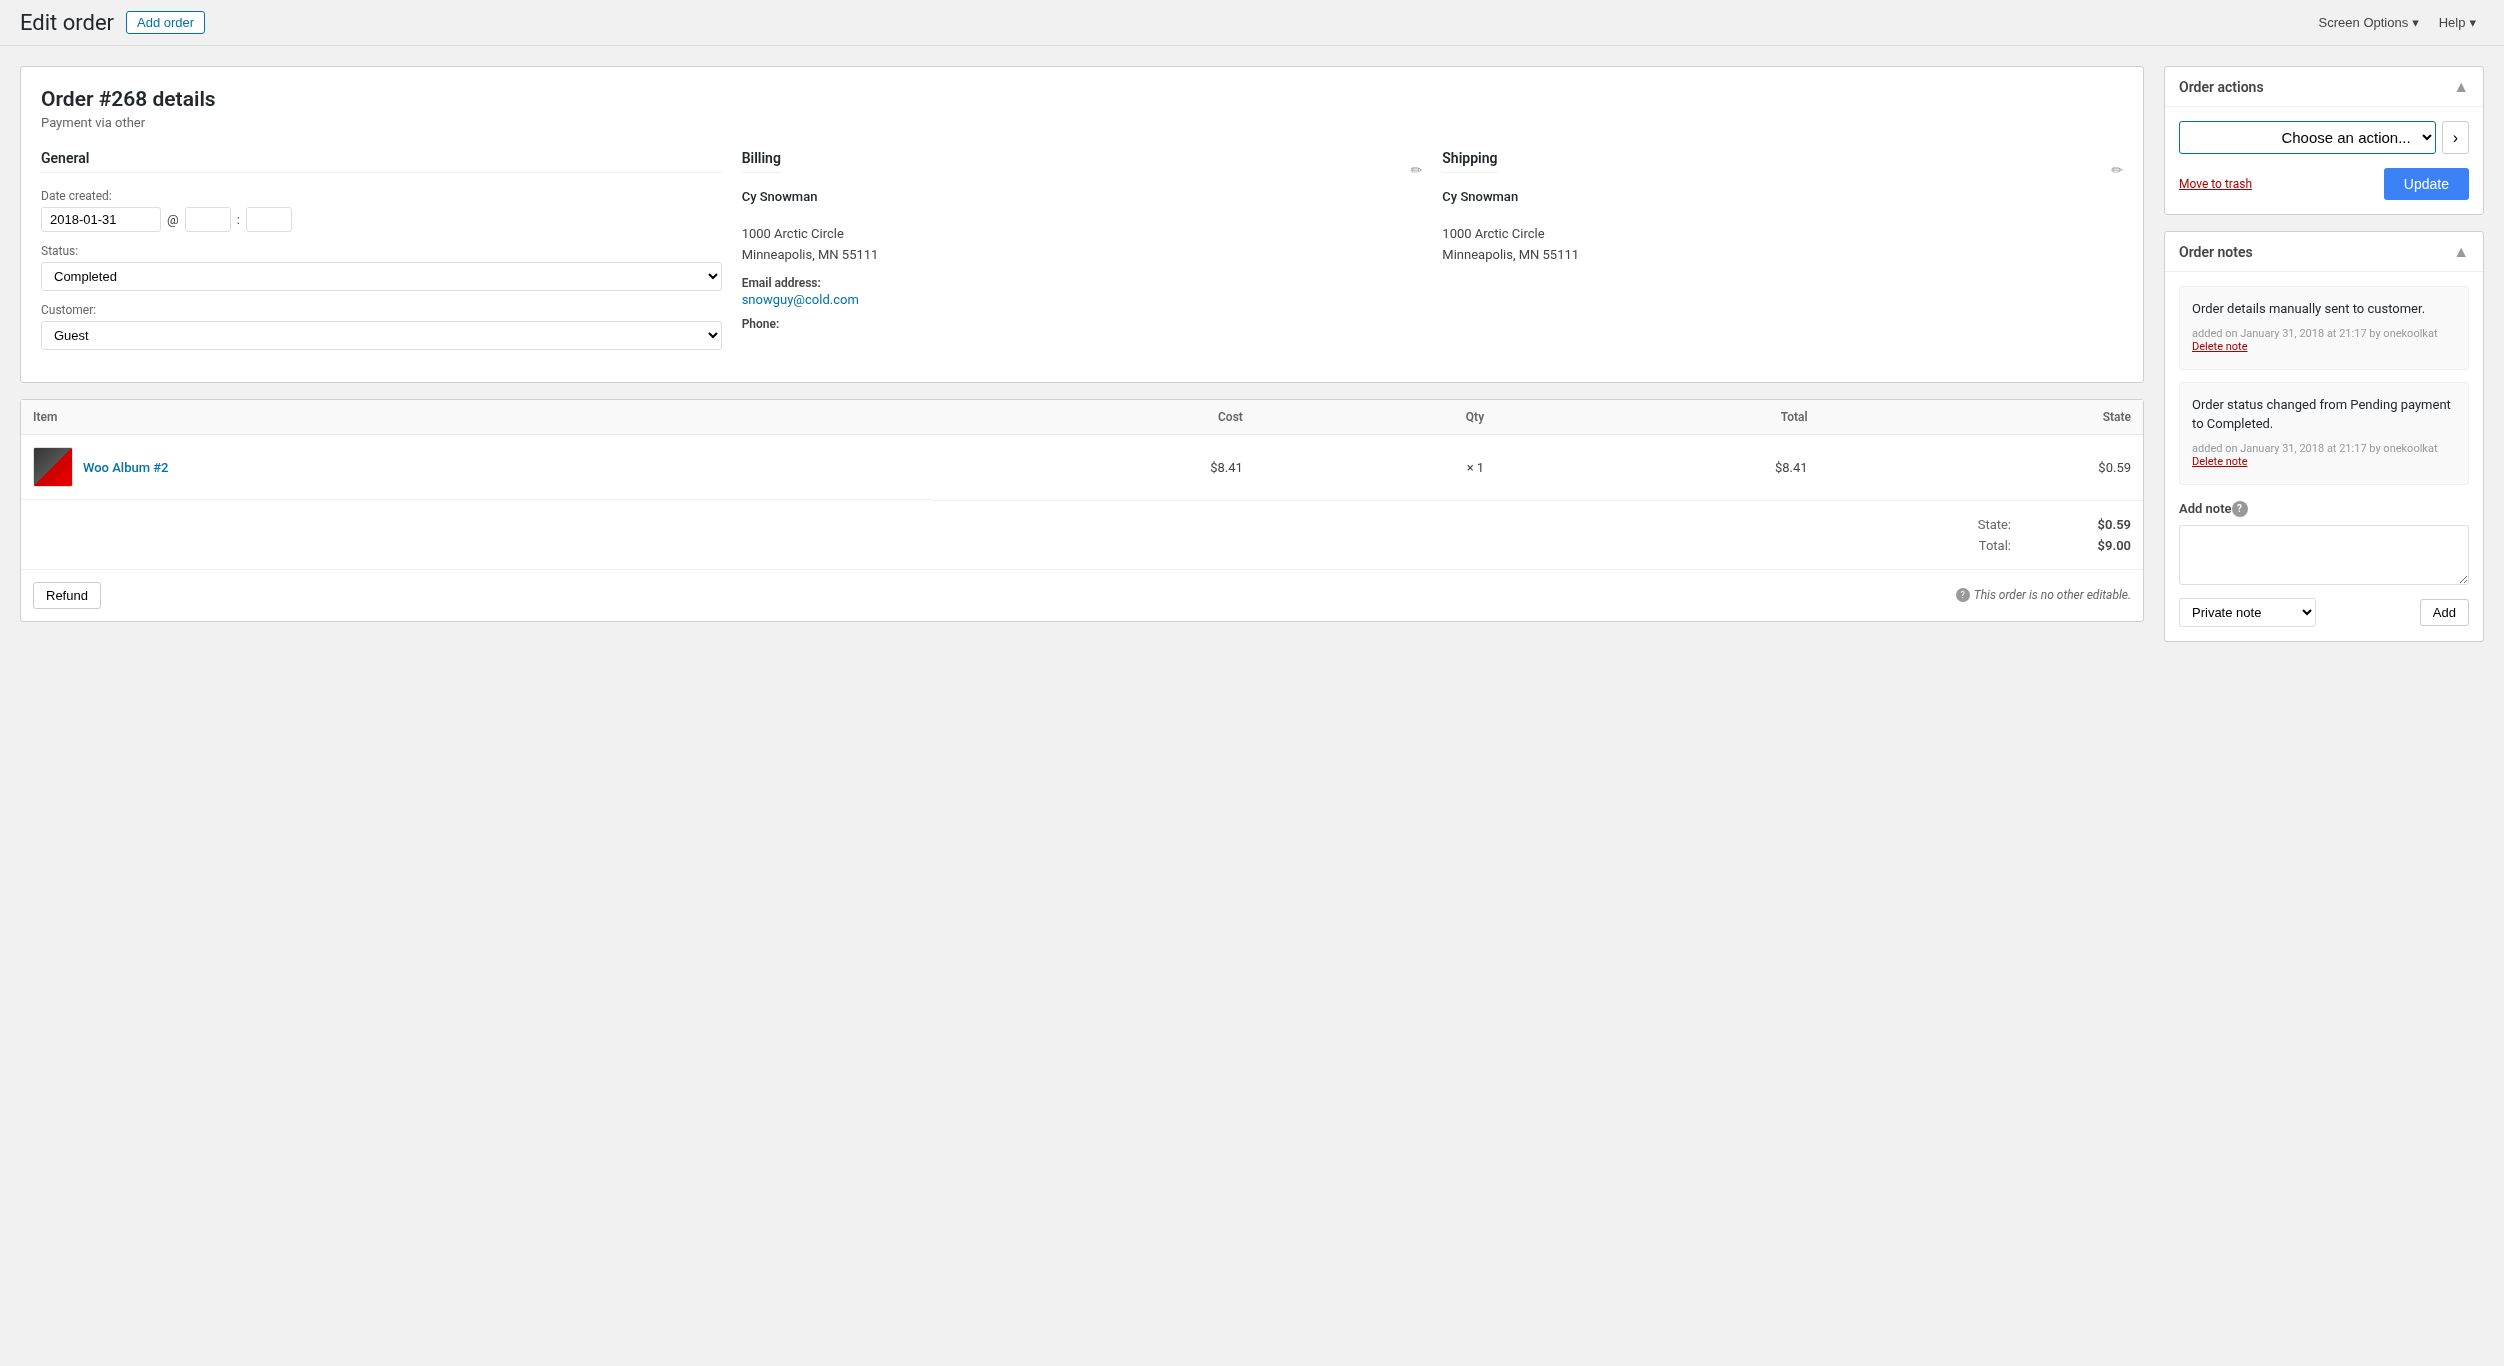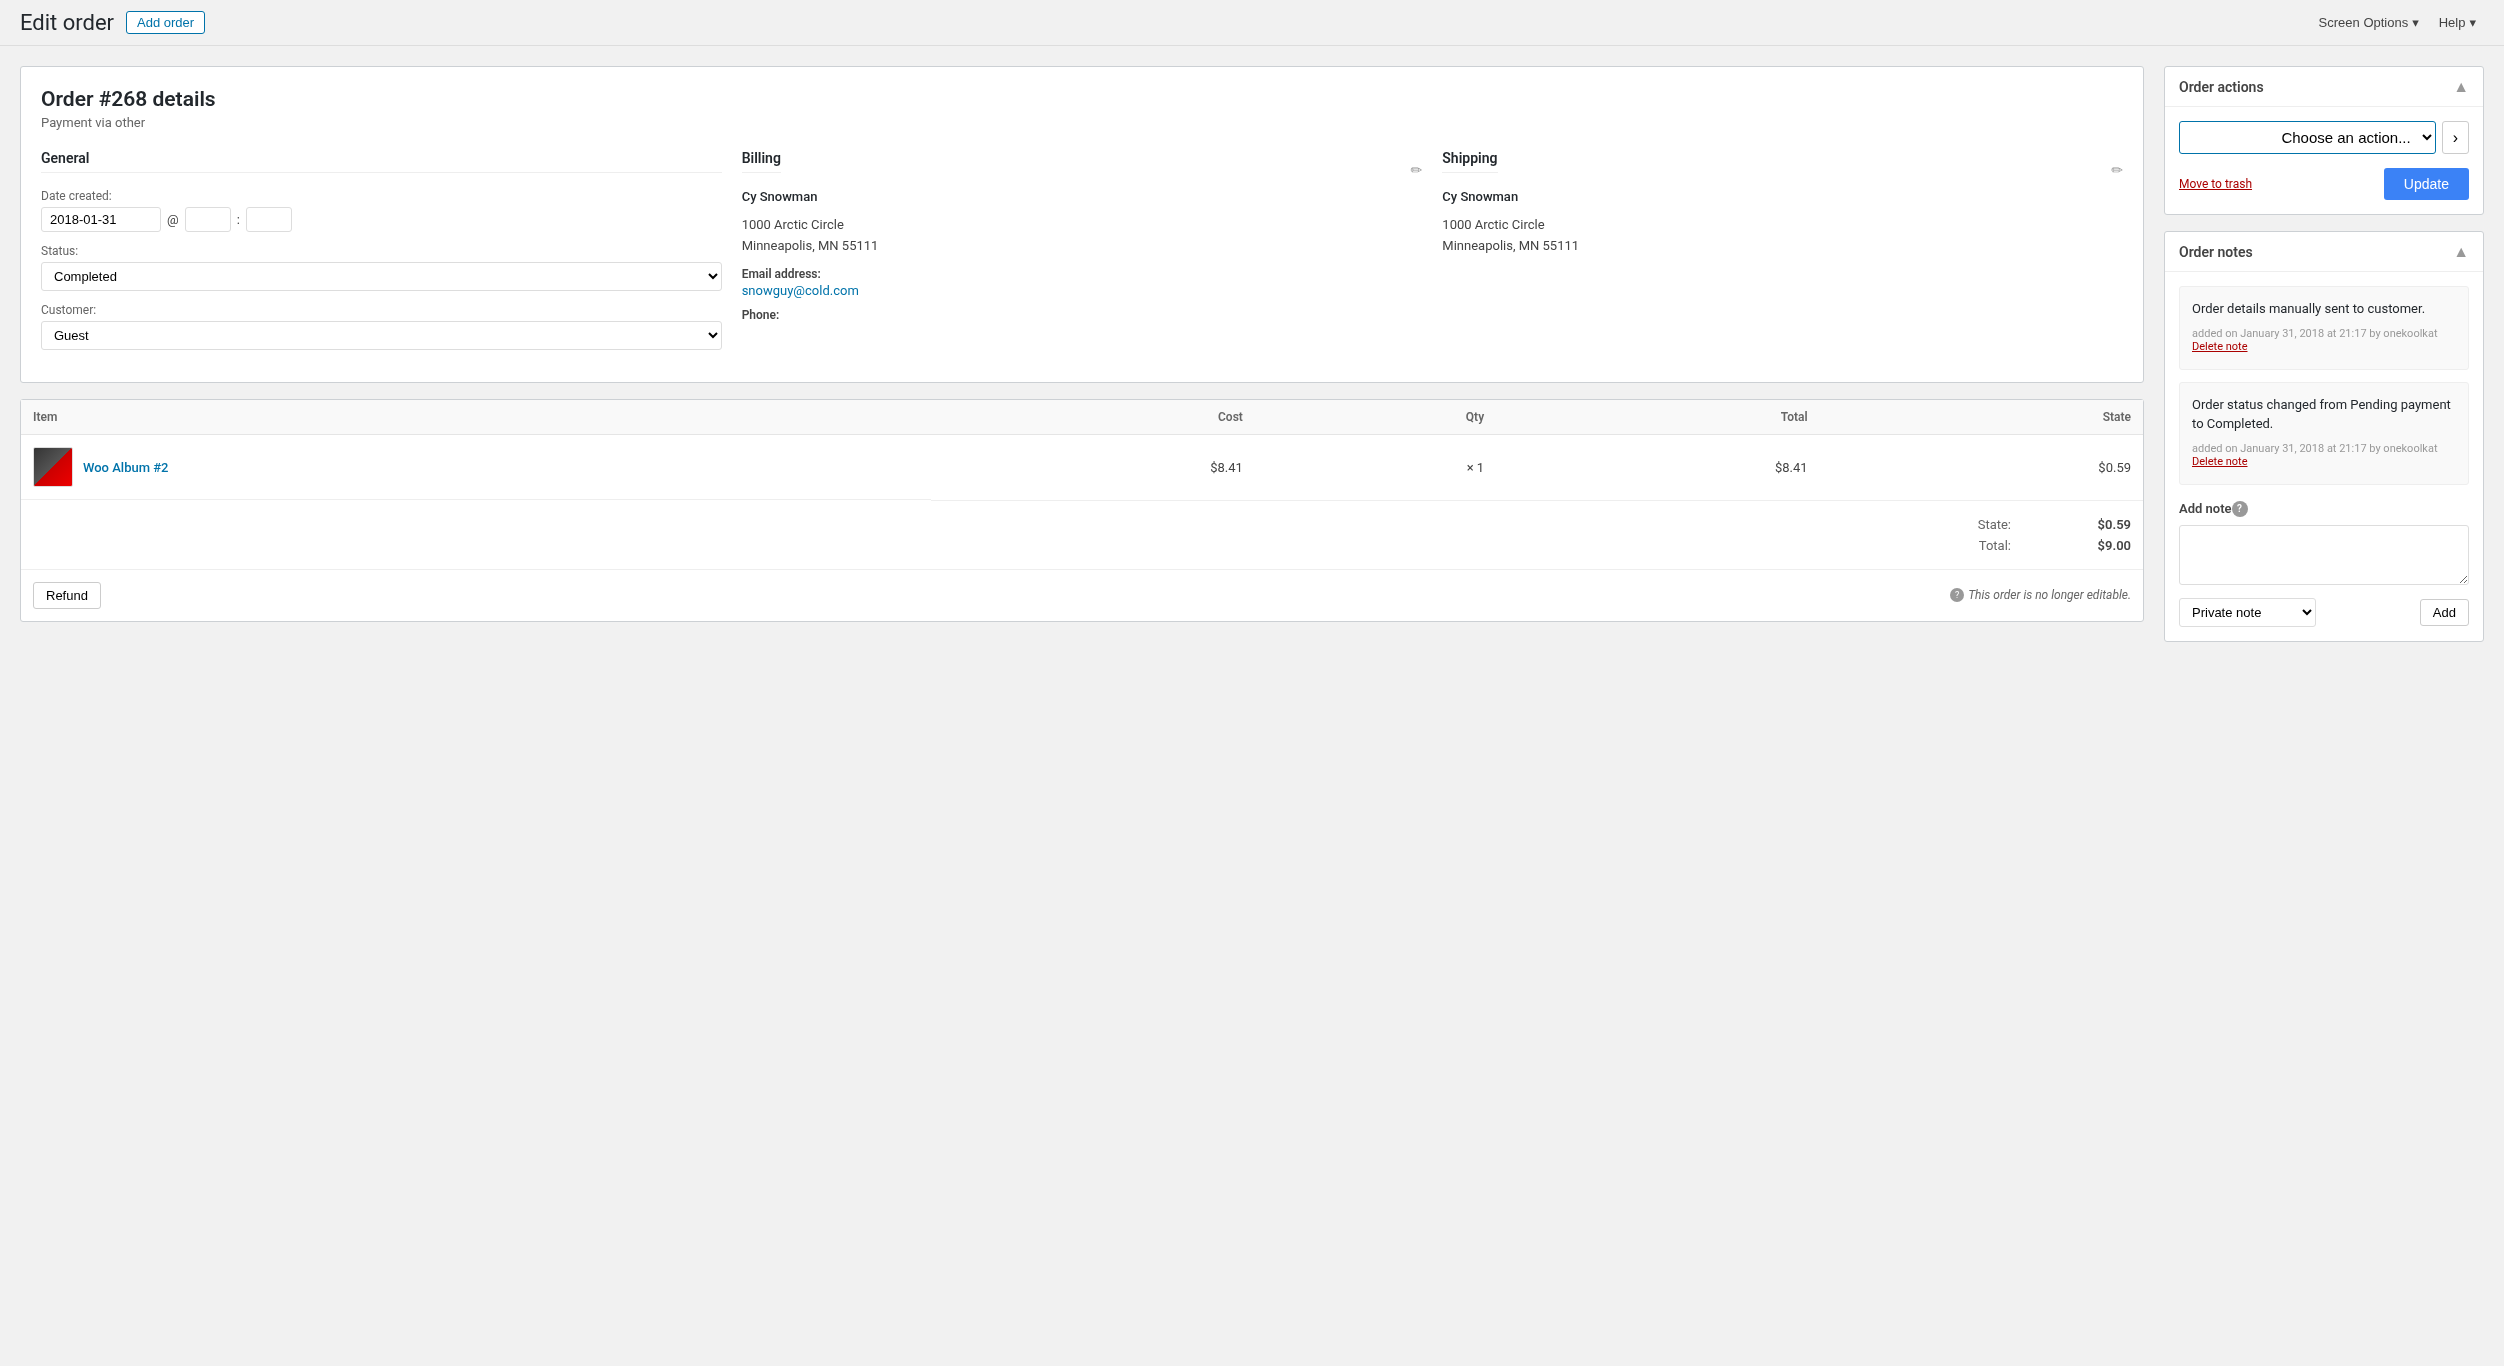--- a/index.html
+++ b/index.html
@@ -47,21 +47,21 @@
     .date-input { border: 1px solid #ddd; padding: 4px 8px; border-radius: 3px; font-size: 13px; width: 120px; }
     .time-input { border: 1px solid #ddd; padding: 4px 22px; border-radius: 3px; font-size: 13px; width: 45px; }
 
     .select-field {
       width: 100%; border: 1px solid #ddd; padding: 5px 8px; border-radius: 3px;
       font-size: 13px; background: #fff; appearance: auto;
     }
 
     .edit-icon { color: #999; cursor: pointer; font-size: 14px; float: right; }
 
-    .billing-name, .shipping-name { font-weight: 500; color: #23282d; margin-bottom: 11px; }
+    .billing-name, .shipping-name { font-weight: 500; color: #23282d; margin-bottom: 20px; }
     .billing-addr, .shipping-addr { color: #444; line-height: 1.6; margin-bottom: 8px; }
     .field-header { display: flex; justify-content: space-between; align-items: center; text-align: center; }
 
     .email-label { font-weight: 600; font-size: 12px; margin-bottom: 2px; margin-top: 10px; }
     .email-link { color: #0073aa; text-decoration: none; }
     .phone-label { font-weight: 600; font-size: 12px; margin-top: 10px; }
 
     
     .items-table { width: 100%; border-collapse: collapse; }
     .items-header { background: #f9f9f9; }
@@ -246,21 +246,21 @@
         <div class="total-row">
           <span class="total-label">Total:</span>
           <span class="total-value">$9.00</span>
         </div>
       </div>
 
       <div class="panel-footer">
         <button class="refund-btn">Refund</button>
         <div class="not-editable">
           <span style="width:14px;height:14px;background:#999;border-radius:50%;color:#fff;font-size:9px;display:inline-flex;align-items:center;justify-content:center;">?</span>
-          <em>This order is no longer editable.</em>
+          <em>This order is no other editable.</em>
         </div>
       </div>
     </div>
 
   </div>
 
   <div class="right-column">
 
     <div class="sidebar-panel">
       <div class="sidebar-panel-header">

